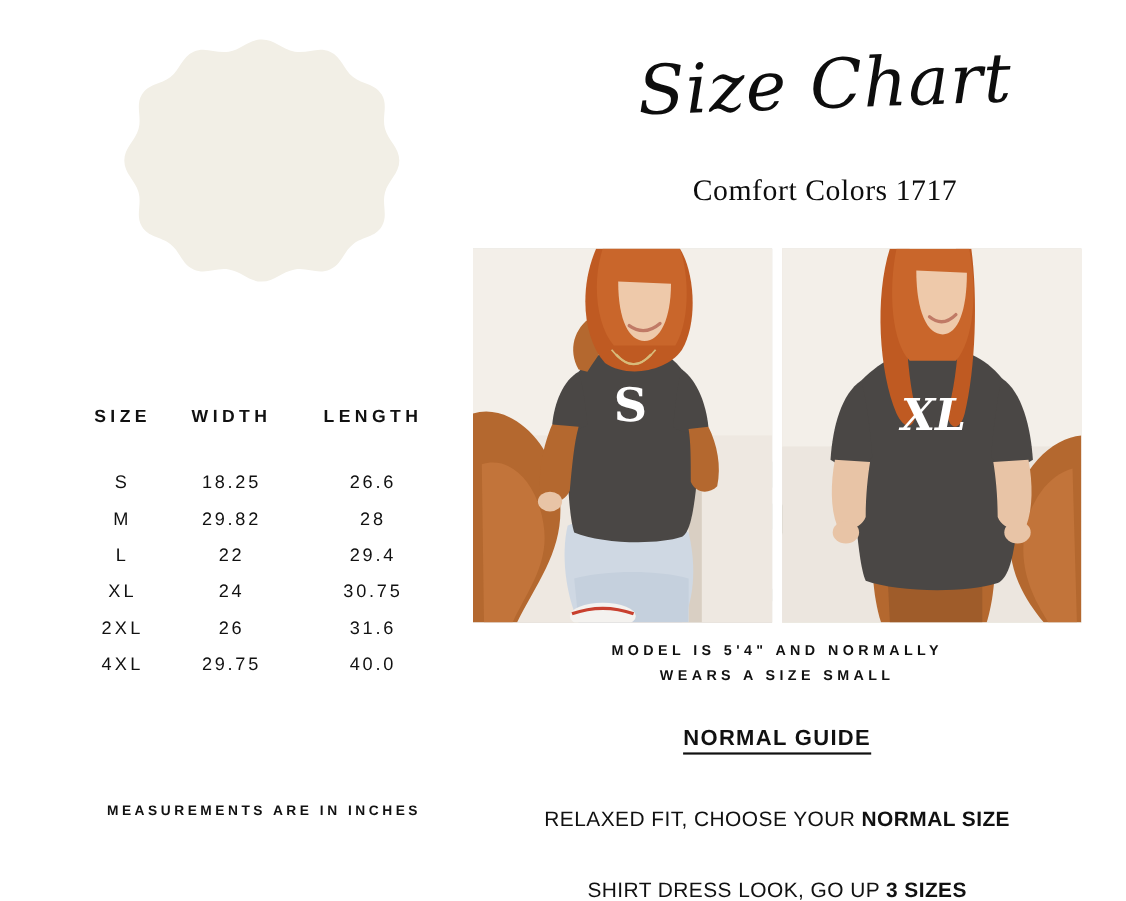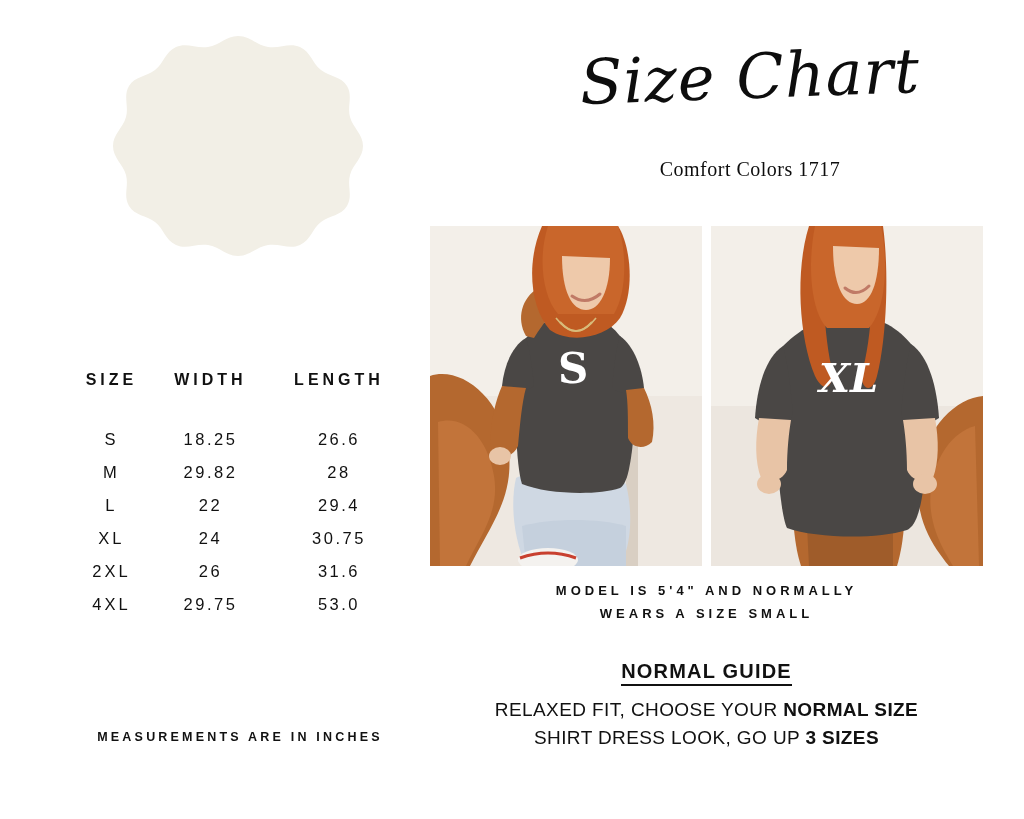--- a/index.html
+++ b/index.html
@@ -79,21 +79,21 @@
     color: #0d0d0d;
     transform: rotate(-2deg);
   }
   .title-sub {
     position: absolute;
     left: 540px;
     top: 158px;
     width: 420px;
     text-align: center;
     font-family: "Liberation Serif", serif;
-    font-size: 20px;
+    font-size: 27px;
     letter-spacing: 0.5px;
     color: #0d0d0d;
   }
 
   .photos {
     position: absolute;
     left: 430px;
     top: 226px;
     width: 553px;
     height: 340px;
@@ -159,21 +159,21 @@
     position: absolute;
     left: 430px;
     top: 696px;
     width: 553px;
     text-align: center;
     font-size: 19px;
     line-height: 1.48;
     letter-spacing: 0.4px;
     color: #111;
   }
-  .guide-lines div { white-space: nowrap; }
+  .guide-lines div { white-space: nowrap; margin-top: 36px; }
   .guide-lines b { font-weight: bold; }
 </style>
 </head>
 <body>
 
 <div class="blob-wrap">
   <svg width="300" height="270" viewBox="0 0 300 270" xmlns="http://www.w3.org/2000/svg" aria-hidden="true">
     <path fill="#f2efe6" d="
       M150,4
       c12,0 18,9 30,11 c12,2 21,-5 32,0 c11,5 12,16 21,23
@@ -218,21 +218,21 @@
         <td>30.75</td>
       </tr>
       <tr>
         <td class="col-size">2XL</td>
         <td>26</td>
         <td>31.6</td>
       </tr>
       <tr>
         <td class="col-size">4XL</td>
         <td>29.75</td>
-        <td>53.0</td>
+        <td>40.0</td>
       </tr>
     </tbody>
   </table>
 </div>
 
 <div class="measure-note">MEASUREMENTS ARE IN INCHES</div>
 
 <div class="title-script">Size Chart</div>
 <div class="title-sub">Comfort Colors 1717</div>
 

